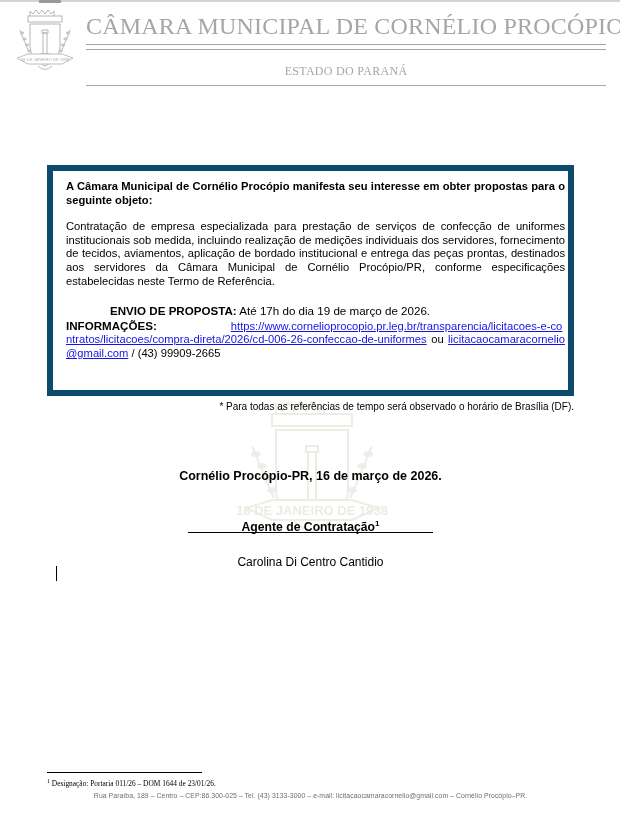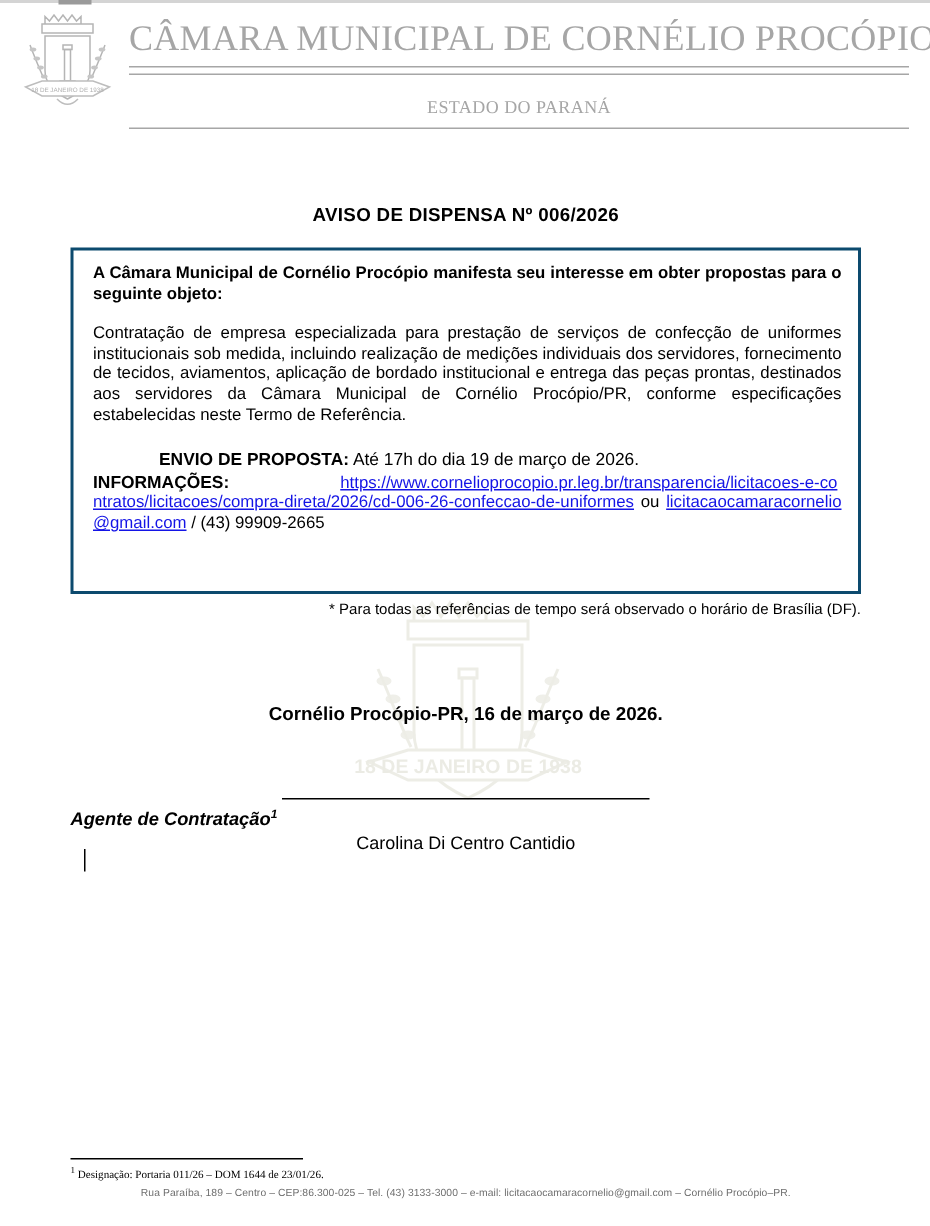--- a/index.html
+++ b/index.html
@@ -119,21 +119,21 @@
     letter-spacing: 0.2px;
   }
 
   
   .frame {
     position: absolute;
     left: 47px;
     top: 165px;
     width: 527px;
     height: 231px;
-    border: 2px solid #0c4a6e;
+    border: 6px solid #0c4a6e;
     box-sizing: border-box;
     background: transparent;
   }
   .frame-inner {
     position: absolute;
     left: 13px;
     top: 9px;
     width: 499px;
     font-size: 11.2px;
     line-height: 13.6px;
@@ -197,25 +197,25 @@
     position: absolute;
     left: 188px;
     top: 532px;
     width: 245px;
     height: 0;
     border-top: 1px solid #000000;
   }
   .sig-role {
     position: absolute;
     left: 47px;
-    top: 538px;
-    width: 527px;
+    top: 519px;
+    width: 527px;
+    text-align: center;
     font-size: 12.2px;
     font-weight: bold;
-    font-style: italic;
   }
   .sig-role sup { font-size: 8px; vertical-align: super; }
   .sig-name {
     position: absolute;
     left: 47px;
     top: 555px;
     width: 527px;
     text-align: center;
     font-size: 12px;
   }
@@ -329,21 +329,20 @@
 
     <div class="header-title">CÂMARA MUNICIPAL DE CORNÉLIO PROCÓPIO</div>
 
     <div class="rule-double"></div>
 
     <div class="header-sub">ESTADO DO PARANÁ</div>
 
     <div class="rule-single"></div>
   </div>
 
-  <div class="doc-title">AVISO DE DISPENSA Nº 006/2026</div>
 
   <div class="frame">
     <div class="frame-inner">
 
       <p class="para bold">A Câmara Municipal de Cornélio Procópio manifesta seu interesse em obter propostas para o seguinte objeto:</p>
 
       <div class="spacer-12"></div>
 
       <p class="para">Contratação de empresa especializada para prestação de serviços de confecção de uniformes institucionais sob medida, incluindo realização de medições individuais dos servidores, fornecimento de tecidos, aviamentos, aplicação de bordado institucional e entrega das peças prontas, destinados aos servidores da Câmara Municipal de Cornélio Procópio/PR, conforme especificações estabelecidas neste Termo de Referência.</p>
 

